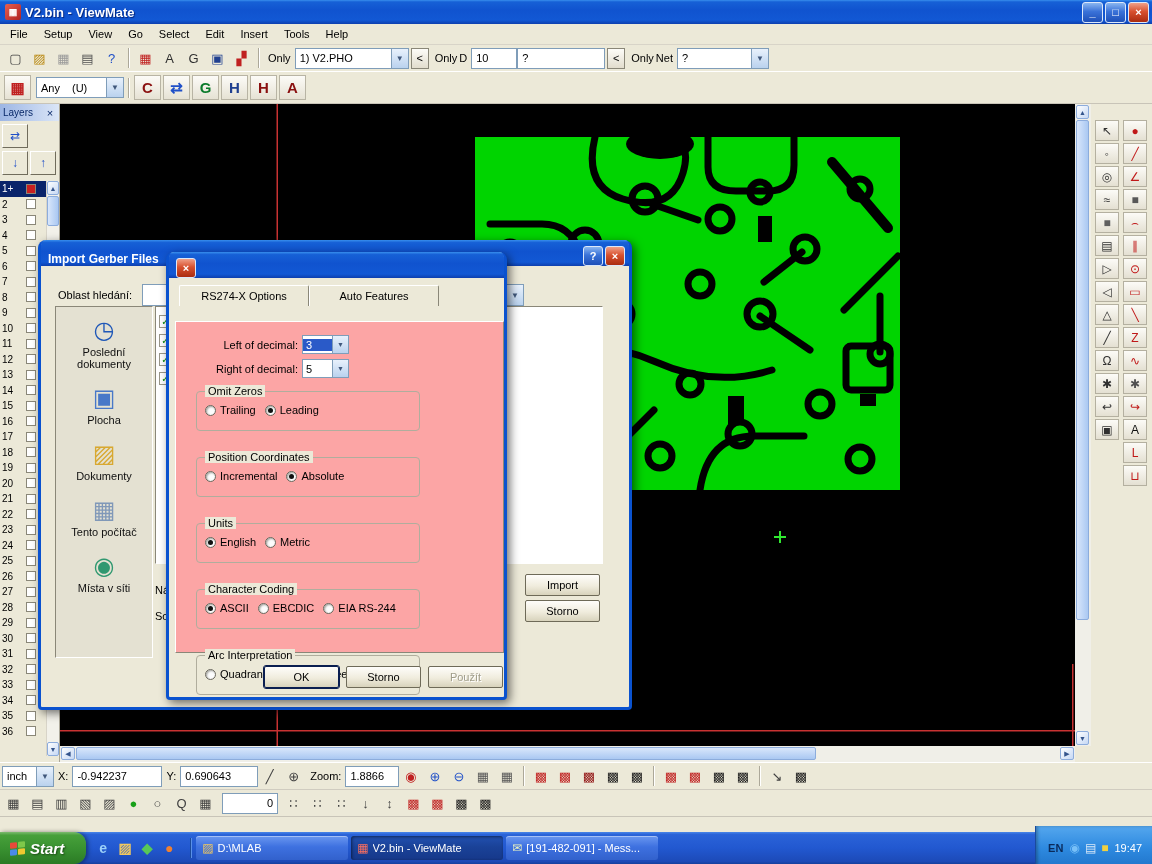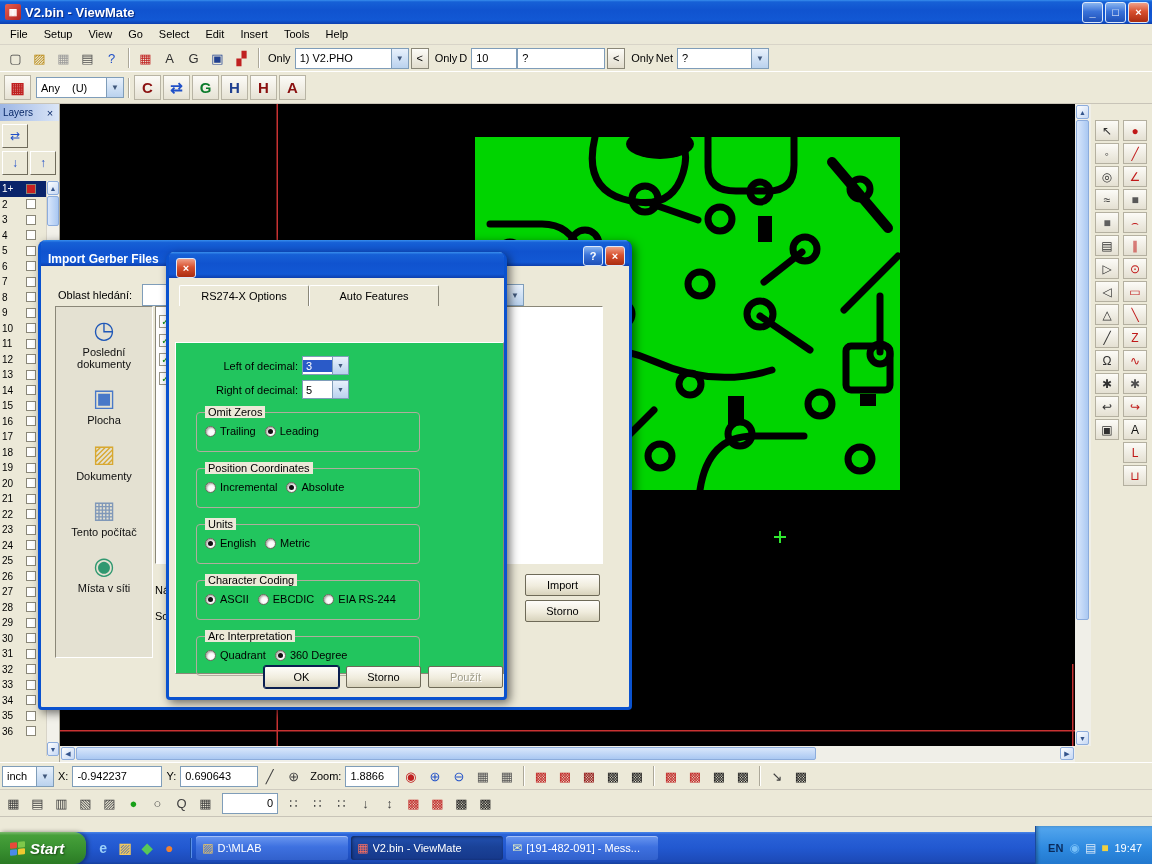--- a/index.html
+++ b/index.html
@@ -103,29 +103,29 @@
 .fcheck{width:13px;height:13px;border:1px solid #9a9788;background:#fff;color:#0a8a0a;font-size:10px;line-height:11px;text-align:center;margin-bottom:6px;}
 #imp-import-btn{position:absolute;left:484px;top:334px;}
 #imp-cancel-btn{position:absolute;left:484px;top:360px;}
 #imp-na{position:absolute;left:114px;top:344px;}
 #imp-so{position:absolute;left:114px;top:370px;}
 
 #tab-row-1{position:absolute;left:10px;top:33px;display:flex;}
 #tab-row-2{position:absolute;left:6px;top:55px;display:flex;}
 .tab{height:21px;min-width:130px;padding:0 14px;display:flex;align-items:center;justify-content:center;background:#ece9d8;border:1px solid #8a8778;border-bottom:0;border-top-color:#fff;border-left-color:#fff;border-radius:2px 2px 0 0;}
 .tab.active{height:23px;margin-top:-2px;position:relative;z-index:2;box-shadow:0 2px 0 #ece9d8;}
-#tabpage{position:absolute;left:6px;top:90px;width:329px;height:332px;border:1px solid;border-color:#fff #8a8778 #8a8778 #fff;background:#22c55e;padding-top:10px;}
+#tabpage{position:absolute;left:6px;top:69px;width:329px;height:332px;border:1px solid;border-color:#fff #8a8778 #8a8778 #fff;background:#fca5a5;padding-top:10px;}
 .dec-row{display:flex;align-items:center;margin:3px 0 5px 0;}
 .dec-label{width:122px;text-align:right;margin-right:4px;}
 .dec-combo{width:47px;height:19px;display:flex;align-items:center;background:#fff;border:1px solid #7f9db9;}
 .dec-val{flex:1;padding-left:3px;}
 .dec-val.hl{background:#2a5ac8;color:#fff;}
 .dec-arrow{width:16px;align-self:stretch;background:linear-gradient(#e8f1fc,#bad2ee);border-left:1px solid #7f9db9;color:#40587c;font-size:7px;display:flex;align-items:center;justify-content:center;}
 #gerber-groups{padding:8px 10px 0 20px;}
-.groupbox{position:relative;border:1px solid #b0ad9d;border-radius:4px;width:224px;height:40px;margin-bottom:16px;padding:12px 2px 0 8px;}
+.groupbox{position:relative;border:1px solid #b0ad9d;border-radius:4px;width:224px;height:40px;margin-bottom:26px;padding:12px 2px 0 8px;}
 .group-title{position:absolute;left:8px;top:-7px;background:#ece9d8;padding:0 3px;white-space:nowrap;}
 .group-opts{display:flex;align-items:center;}
 .radio-opt{display:flex;align-items:center;gap:4px;margin-right:9px;white-space:nowrap;}
 .radio{width:11px;height:11px;border-radius:50%;background:#fdfdfd;border:1px solid #6a675c;box-shadow:inset 1px 1px 2px rgba(90,90,80,.55);display:flex;align-items:center;justify-content:center;flex:none;}
 .radio-dot{width:5px;height:5px;border-radius:50%;background:#101010;}
 #gerber-btns{position:absolute;left:95px;bottom:9px;display:flex;gap:7px;}
 .btn{width:75px;height:22px;display:flex;align-items:center;justify-content:center;border:1px solid #6e6a58;border-radius:2px;background:linear-gradient(180deg,#fefdfa,#f0ecdd 55%,#d8d3bc);}
 .btn.default{outline:1px solid #0a1e50;border-color:#0a1e50;}
 .btn.disabled{color:#a09d8a;text-shadow:1px 1px 0 #fff;}
 </style>

